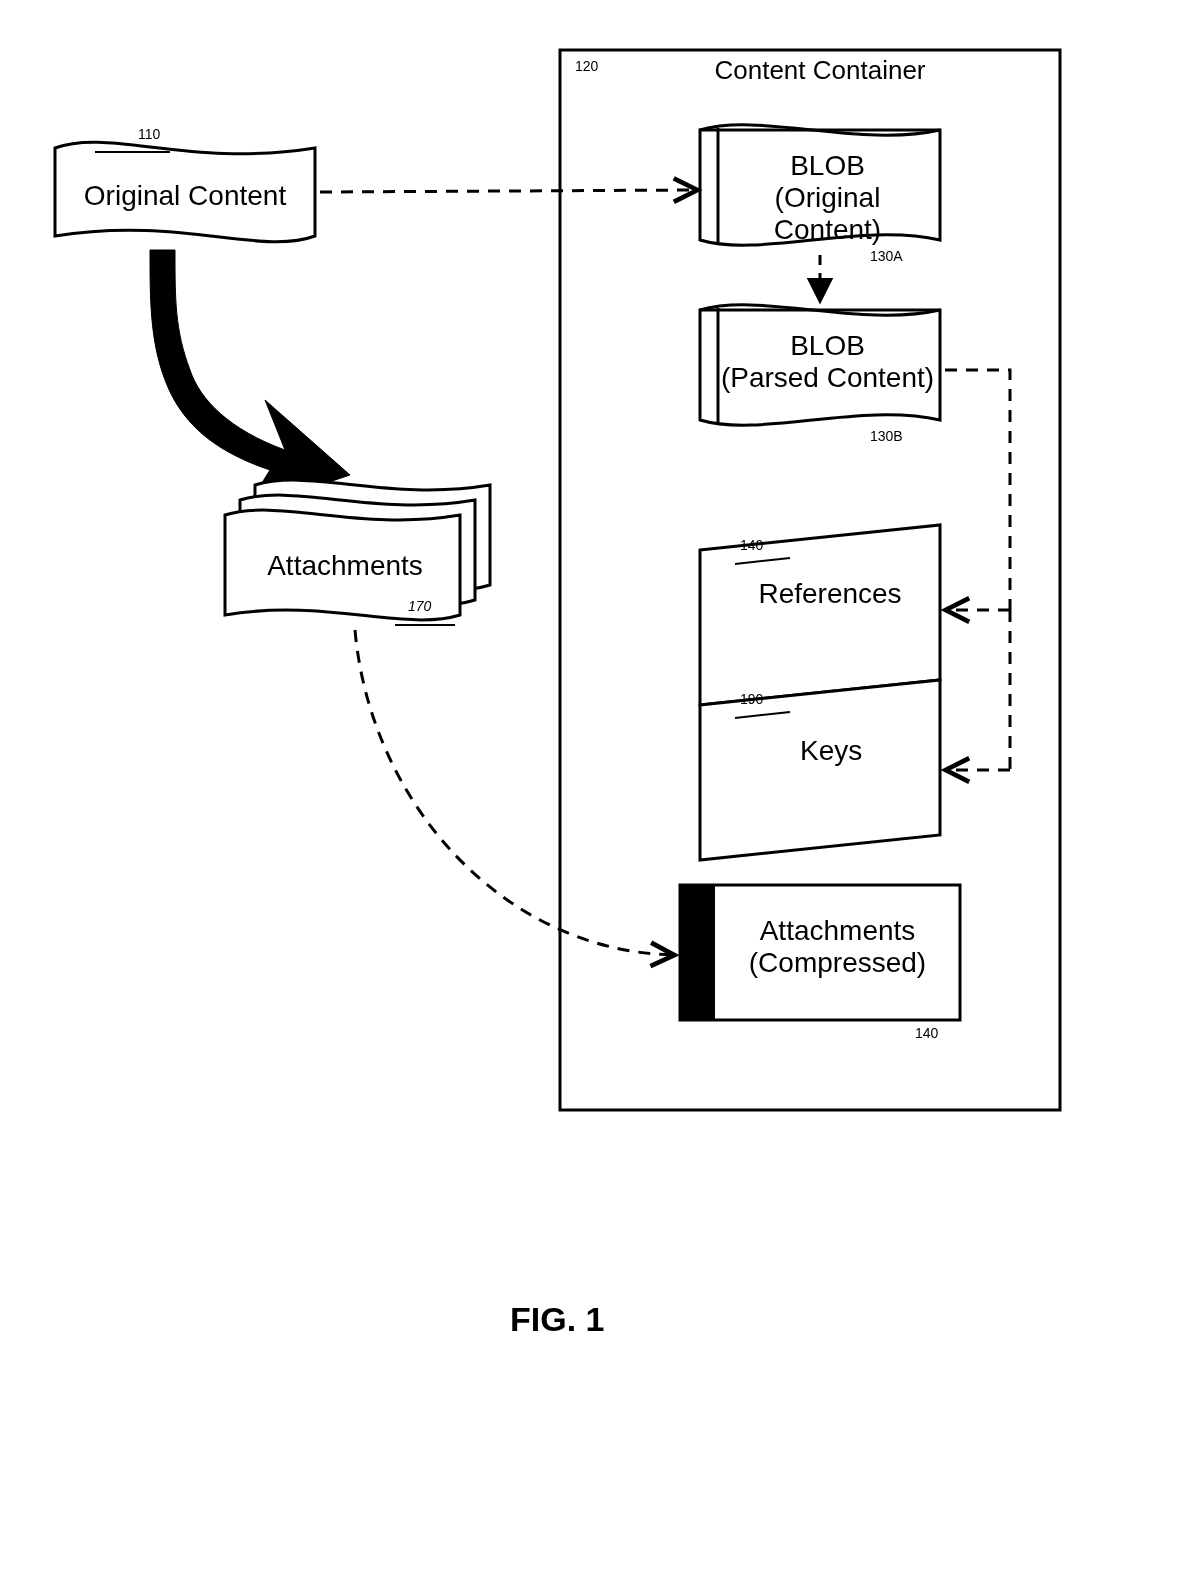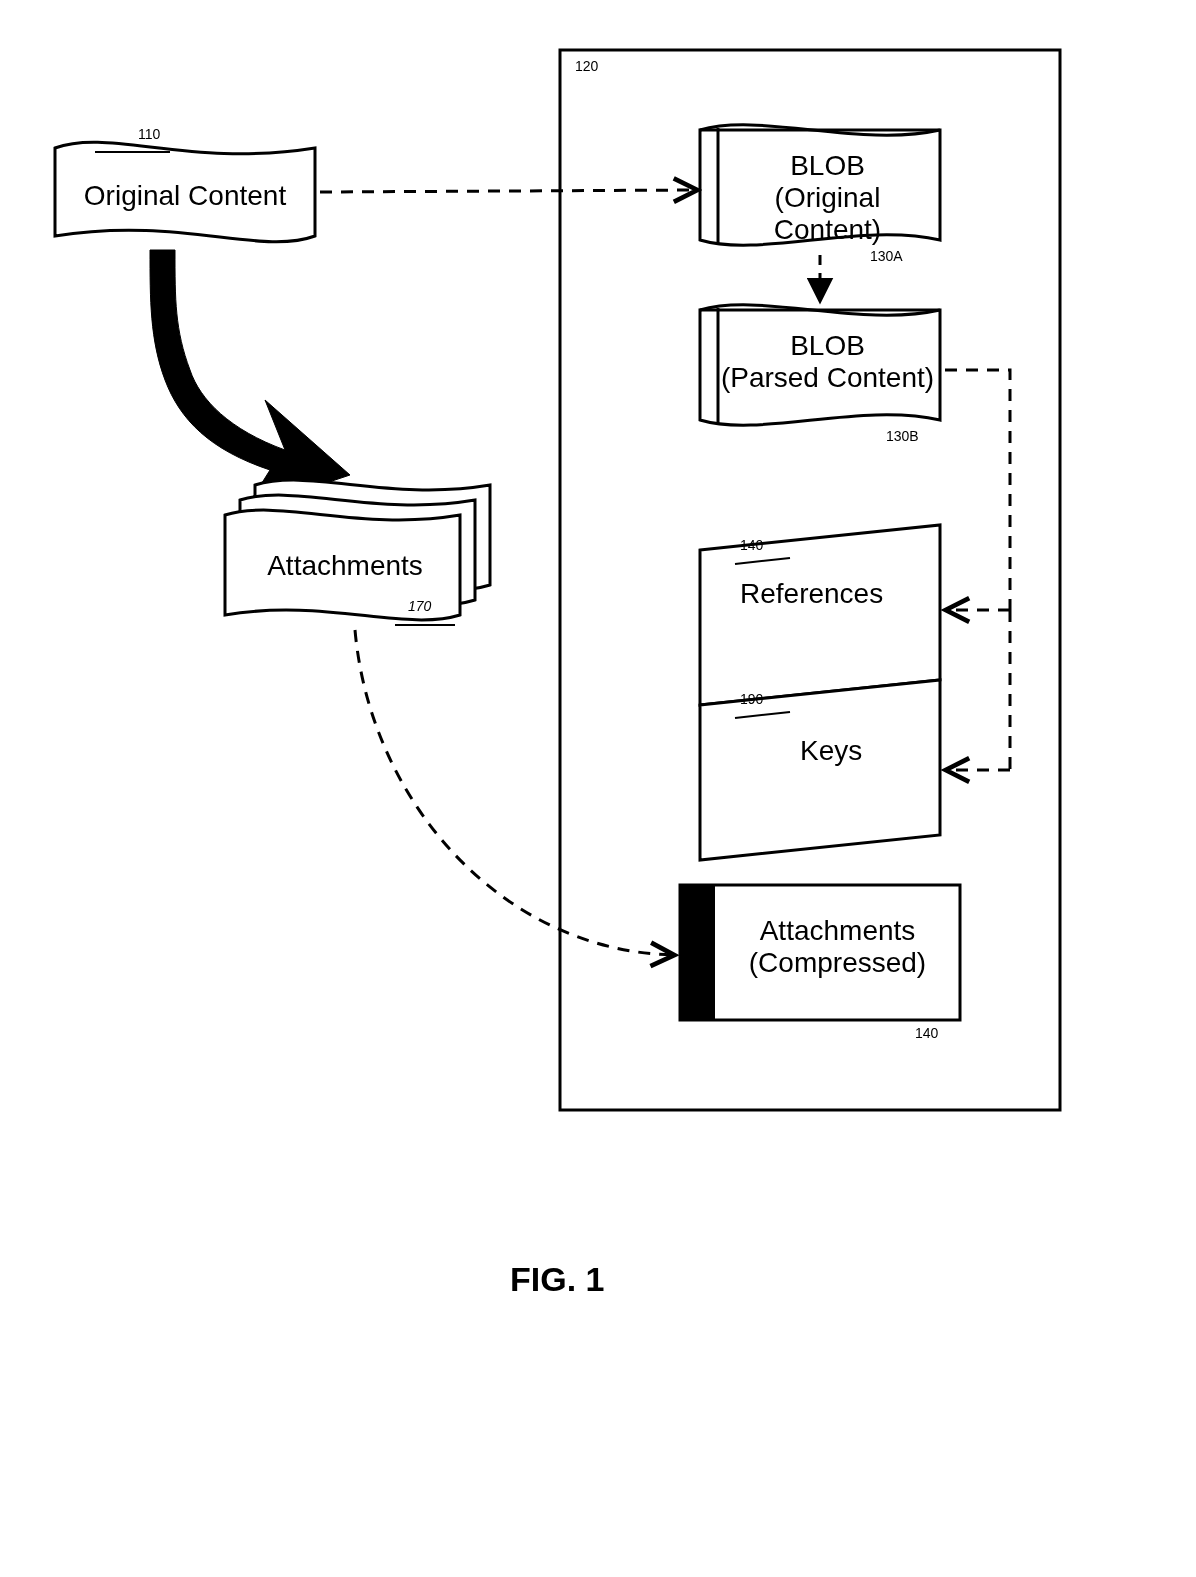--- a/index.html
+++ b/index.html
@@ -27,20 +27,21 @@
   .ref-label {
     position: absolute;
     font-size: 14px;
     color: #000;
   }
   .figcap {
     position: absolute;
     font-size: 34px;
     font-weight: bold;
     color: #000;
+    margin-top: 40px;
   }
 </style>
 </head>
 <body>
 
 <div class="stage">
 
 <svg width="1196" height="1577" viewBox="0 0 1196 1577">
   <defs>
     <marker id="arrow-solid" viewBox="0 0 12 12" refX="10" refY="6" markerWidth="9" markerHeight="9" orient="auto">
@@ -118,38 +119,39 @@
 
   <path d="M355,630 C370,800 500,950 672,955" fill="none" stroke="#000" stroke-width="3" stroke-dasharray="12 9" marker-end="url(#arrow-open)"></path>
 
   <line x1="95" y1="152" x2="170" y2="152" stroke="#000" stroke-width="2"></line>
   <line x1="395" y1="625" x2="455" y2="625" stroke="#000" stroke-width="2"></line>
   <line x1="735" y1="564" x2="790" y2="558" stroke="#000" stroke-width="2"></line>
   <line x1="735" y1="718" x2="790" y2="712" stroke="#000" stroke-width="2"></line>
 </svg>
 
 <div class="ref-label" style="left:575px; top:58px;">120</div>
+<div class="label" style="left:690px; top:56px; width:260px; font-size:26px;">Content Container</div>
 
 <div class="ref-label" style="left:110px; top:126px;margin-left:28px;">110</div>
 <div class="label" style="left:70px; top:180px; width:230px;">Original Content</div>
 
 <div class="label" style="left:720px; top:150px; width:215px;">
   <span>BLOB</span><br>
   <span>(Original Content)</span>
 </div>
 <div class="ref-label" style="left:870px; top:248px;">130A</div>
 
 <div class="label" style="left:720px; top:330px; width:215px;">
   <span>BLOB</span><br>
   <span>(Parsed Content)</span>
 </div>
-<div class="ref-label" style="left:870px; top:428px;margin-left:16px;">130B</div>
+<div class="ref-label" style="left:870px; top:428px;">130B</div>
 
 <div class="ref-label" style="left:740px; top:537px;">140</div>
-<div class="label" style="left:740px; top:578px; width:180px; text-align:left;">References</div>
+<div class="label" style="left:740px; top:578px; width:180px; text-align:center;">References</div>
 
 <div class="ref-label" style="left:740px; top:691px;">190</div>
 <div class="label" style="left:760px; top:735px; width:140px; text-align:left;margin-left:40px;">Keys</div>
 
 <div class="label" style="left:725px; top:915px; width:225px;">
   <span>Attachments</span><br>
   <span>(Compressed)</span>
 </div>
 <div class="ref-label" style="left:915px; top:1025px;">140</div>
 

